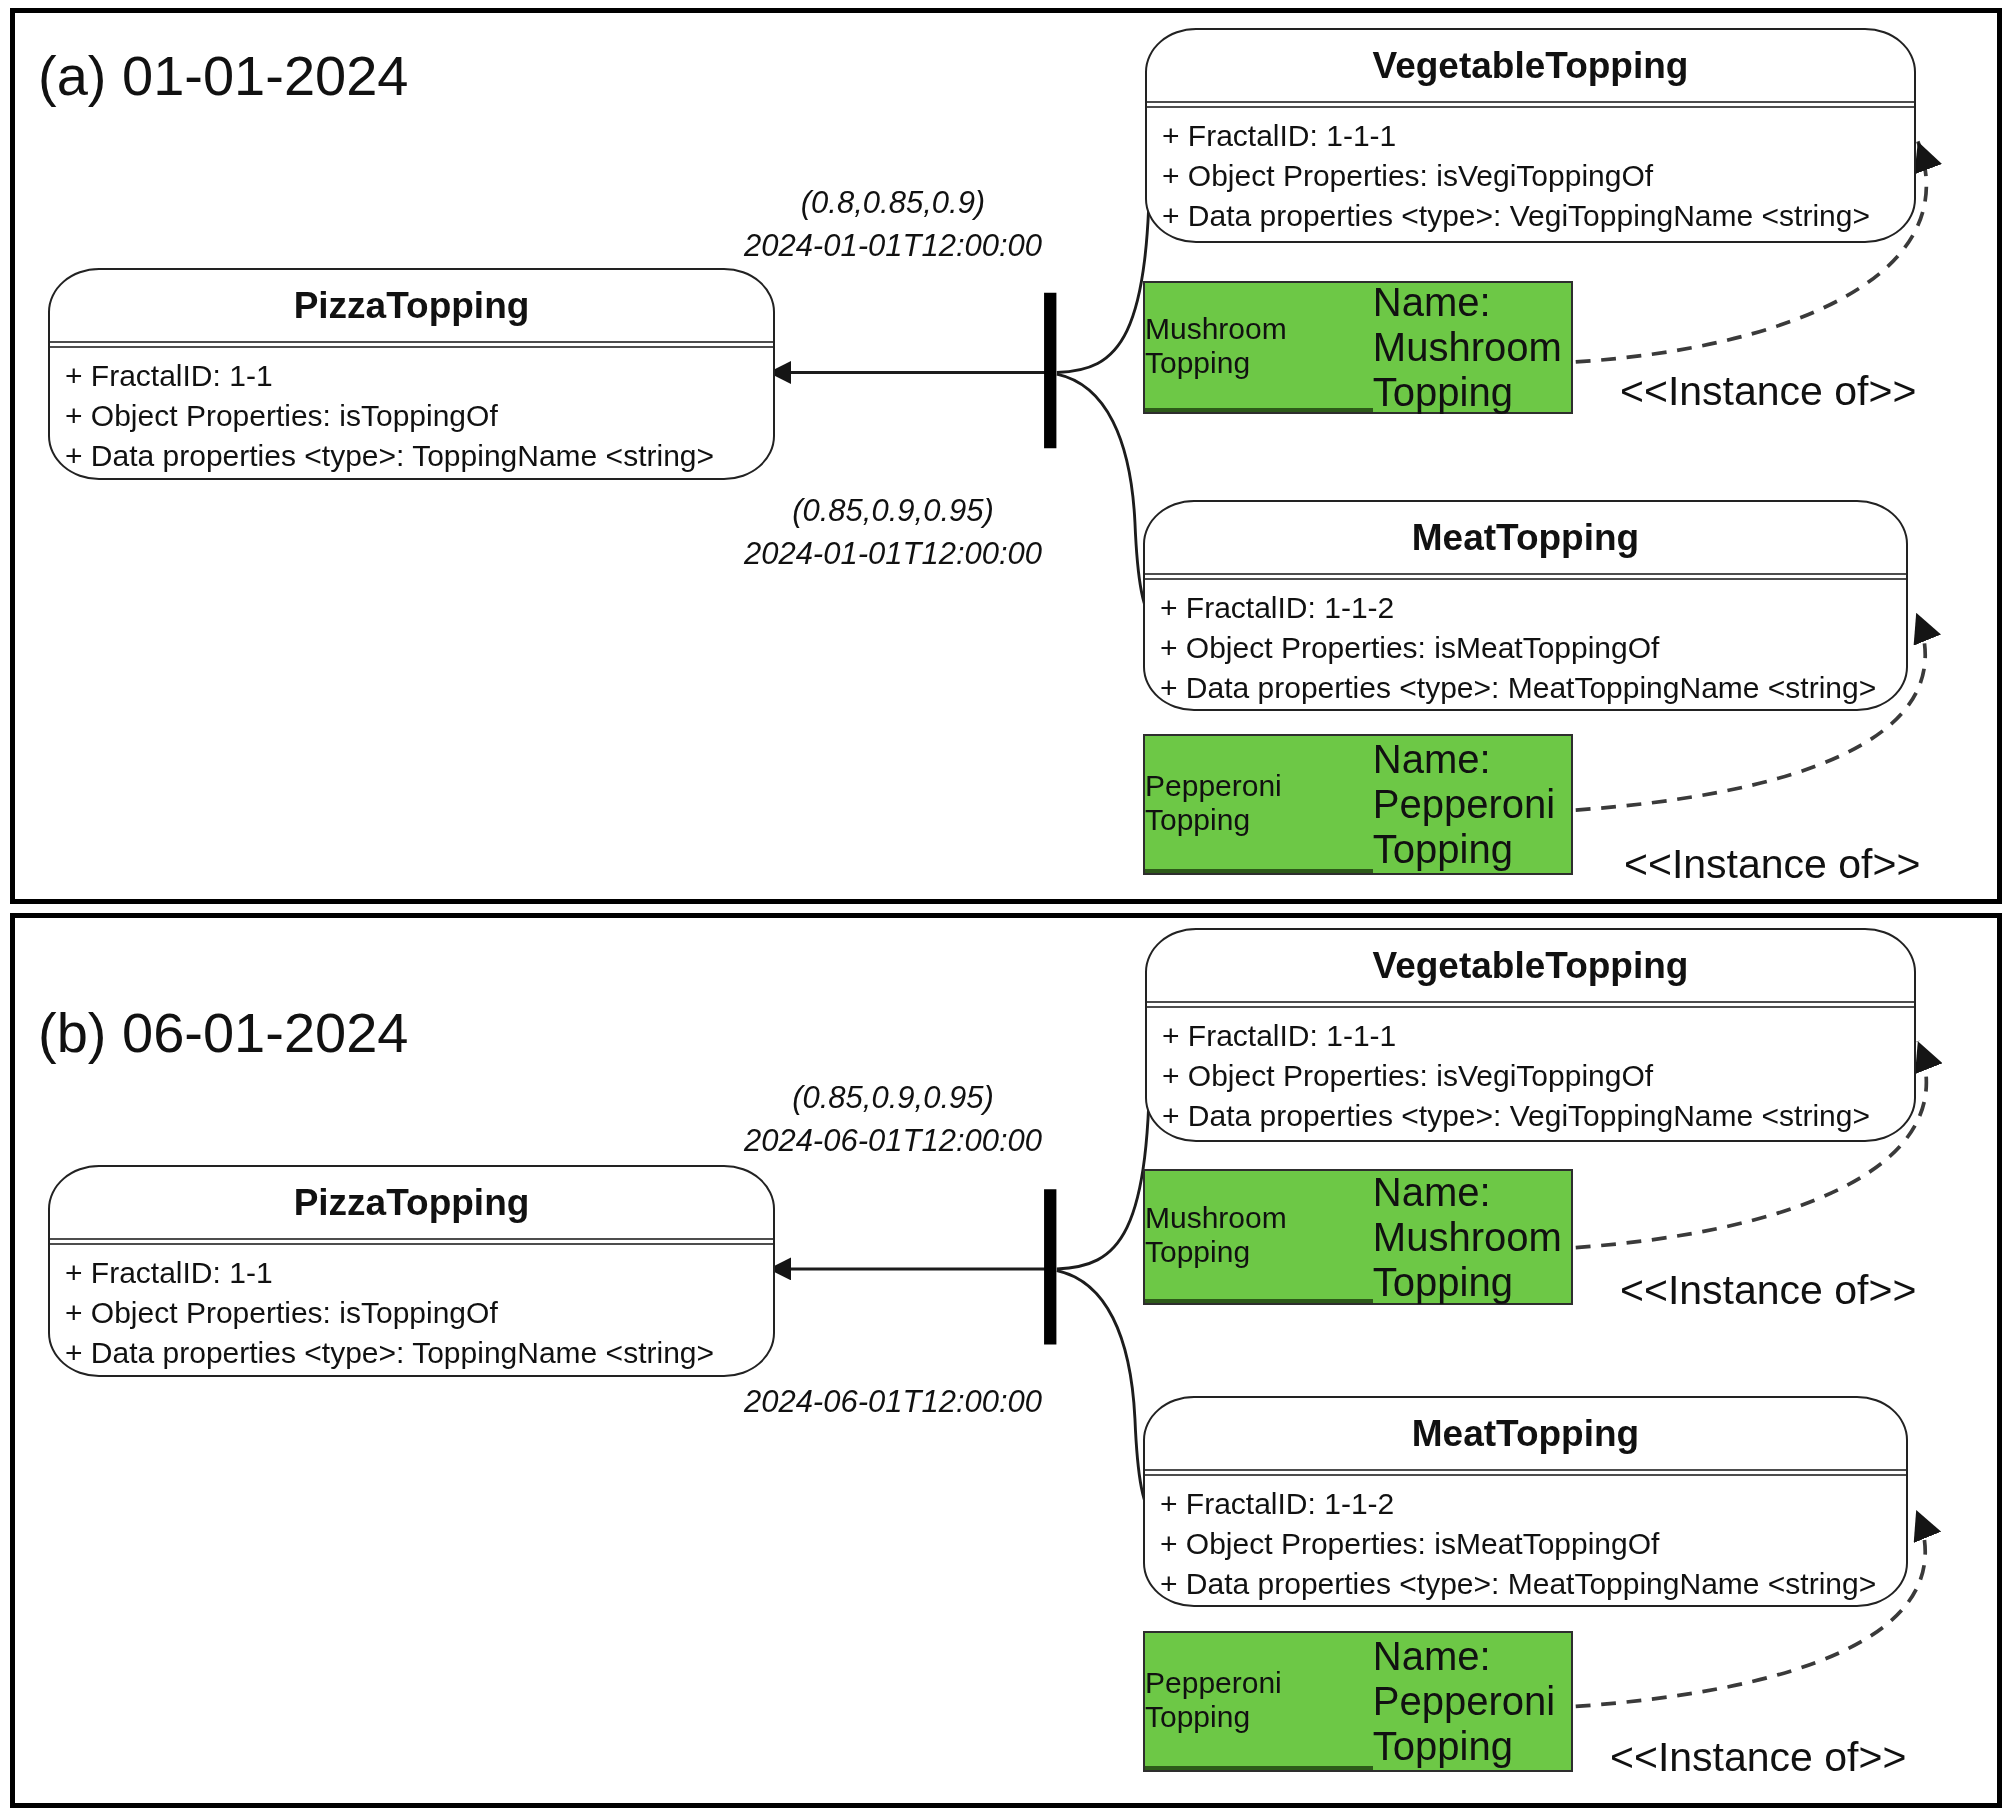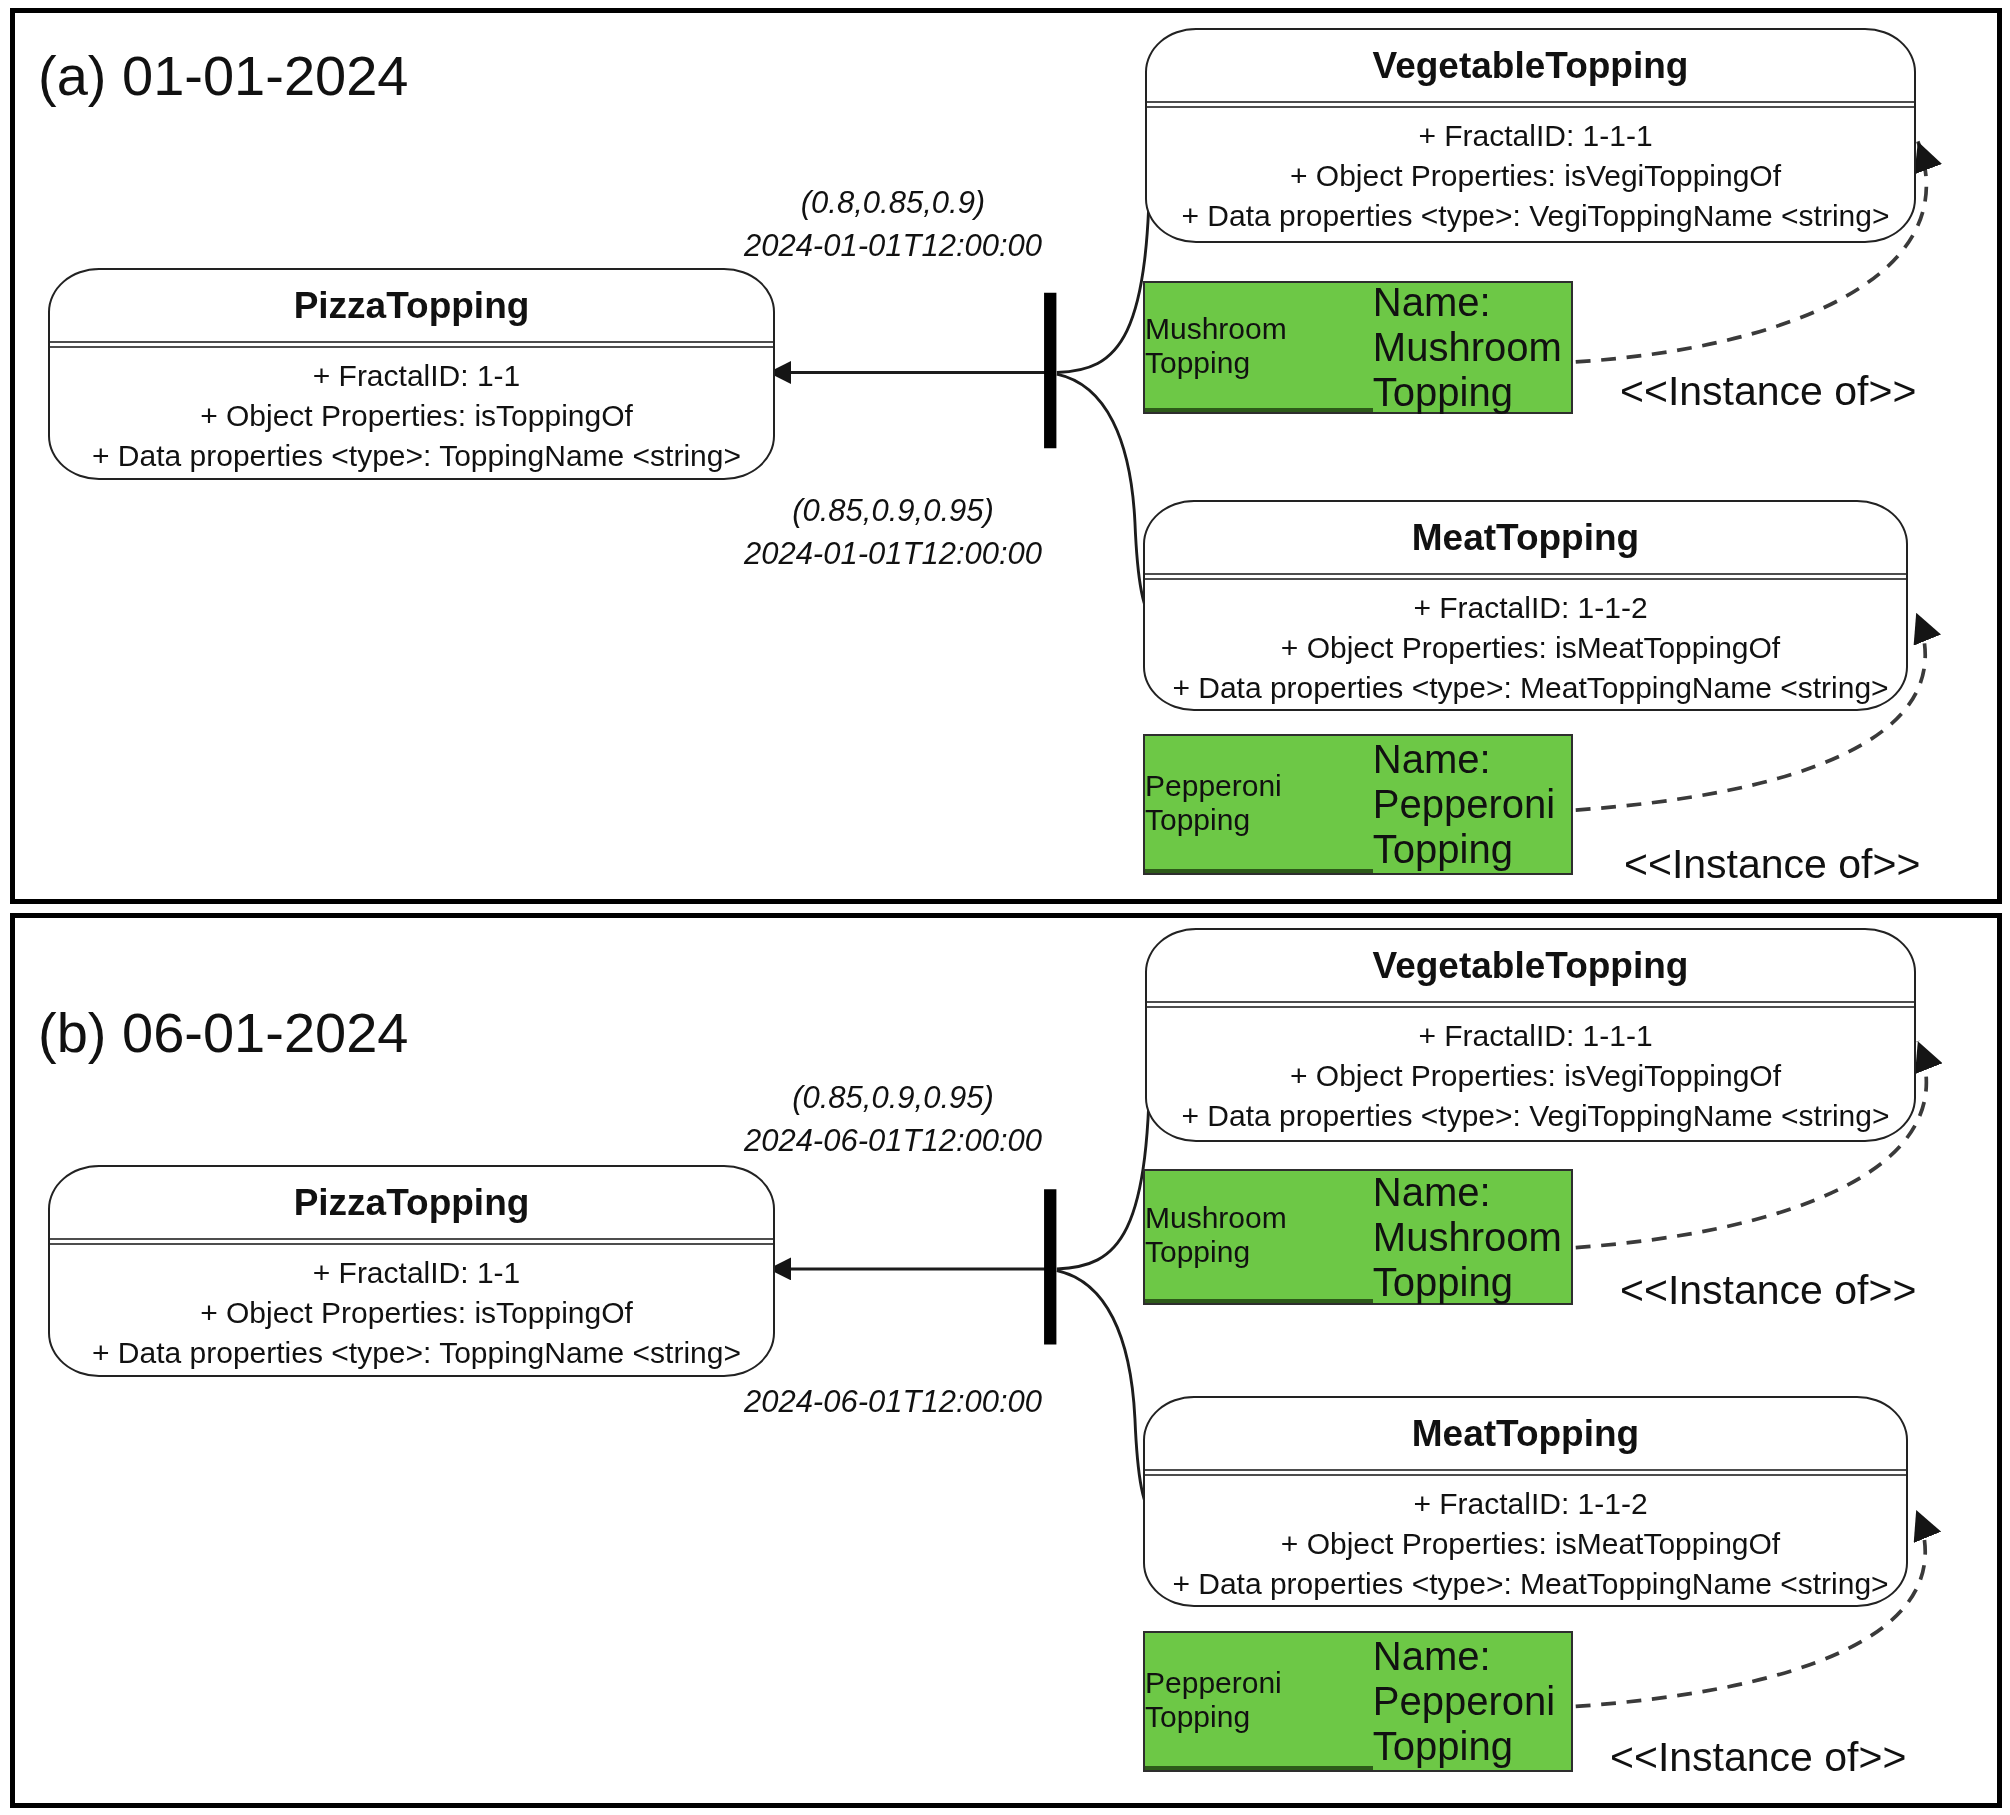--- a/index.html
+++ b/index.html
@@ -2,21 +2,21 @@
 <html style="--instance-fill: #6dc846; --instance-divider: #2d5a19; --line: #1a1a1a;font-size:13px"><head>
 <meta charset="utf-8">
 <style>
   html,body{margin:0;padding:0;background:#fff;}
   #stage{position:relative;width:2010px;height:1815px;background:#fff;overflow:hidden;
          font-family:"Liberation Sans",sans-serif;color:#111;}
   .panel{position:absolute;left:10px;width:1992px;border:5.8px solid #000;background:#fff;box-sizing:border-box;}
   #panel-a{top:8.2px;height:896px;}
   #panel-b{top:913px;height:895px;}
   .panel-title{position:absolute;font-size:56px;line-height:66px;color:#111;white-space:nowrap;}
-  .cls{position:absolute;background:#fff;border:2.5px solid #222;border-radius:51px/44px;box-sizing:border-box;overflow:hidden;text-align:center;}
+  .cls{position:absolute;background:#fff;border:2.5px solid #222;border-radius:51px/44px;box-sizing:border-box;overflow:hidden;}
   .cls-title{height:71px;display:flex;align-items:center;justify-content:center;font-weight:bold;font-size:37px;}
   .cls-sep{height:3.3px;border-top:2.5px solid #4d4d4d;border-bottom:2.5px solid #4d4d4d;}
   .cls-props{padding:8.2px 5px 0 15px;font-size:30px;line-height:40px;white-space:nowrap;}
   .inst{position:absolute;background:var(--instance-fill,#6dc846);border:2.5px solid #2e2e2e;box-sizing:border-box;
         display:flex;flex-direction:row;}
   .inst-top{flex:1.15;display:flex;align-items:center;justify-content:center;font-size:30px;
         border-bottom:4.1px solid var(--instance-divider,#2d5a19);}
   .inst-bottom{flex:1;display:flex;align-items:center;justify-content:center;font-size:40px;}
   .elabel{position:absolute;width:428px;text-align:center;font-size:31px;line-height:43px;white-space:nowrap;font-style:italic;}
   .stereo{position:absolute;font-size:41px;white-space:nowrap;text-align:right;}

